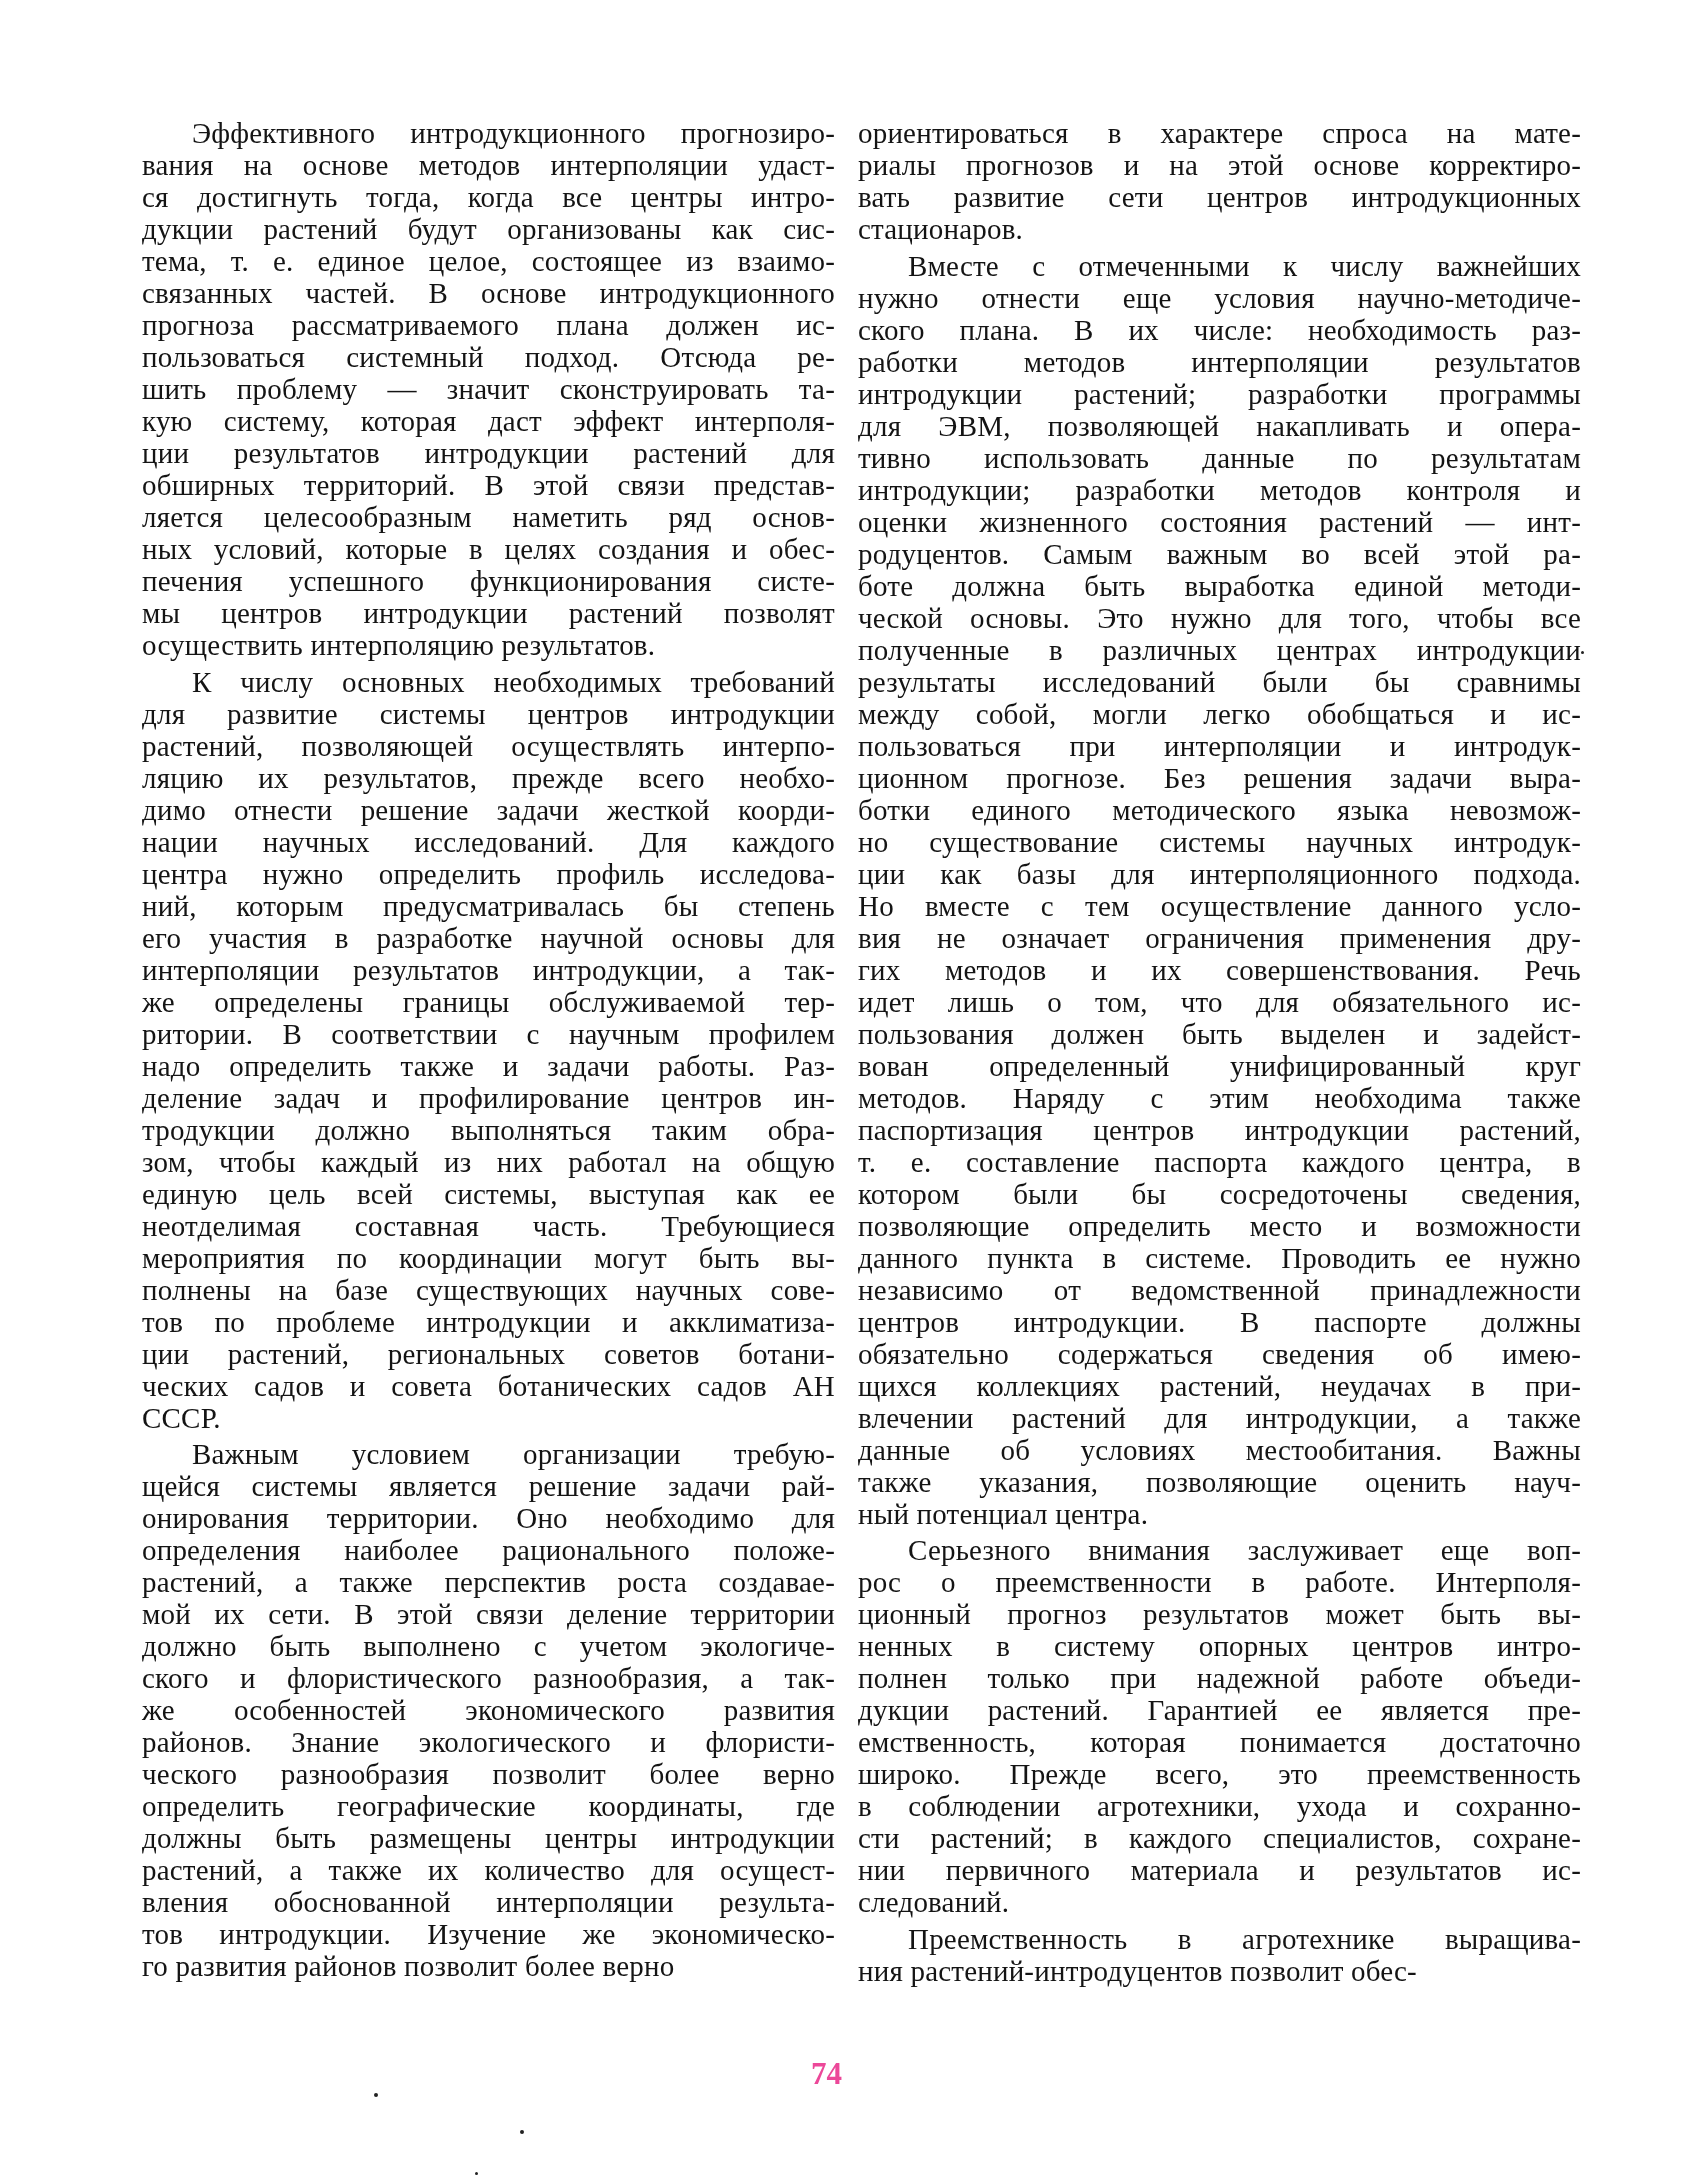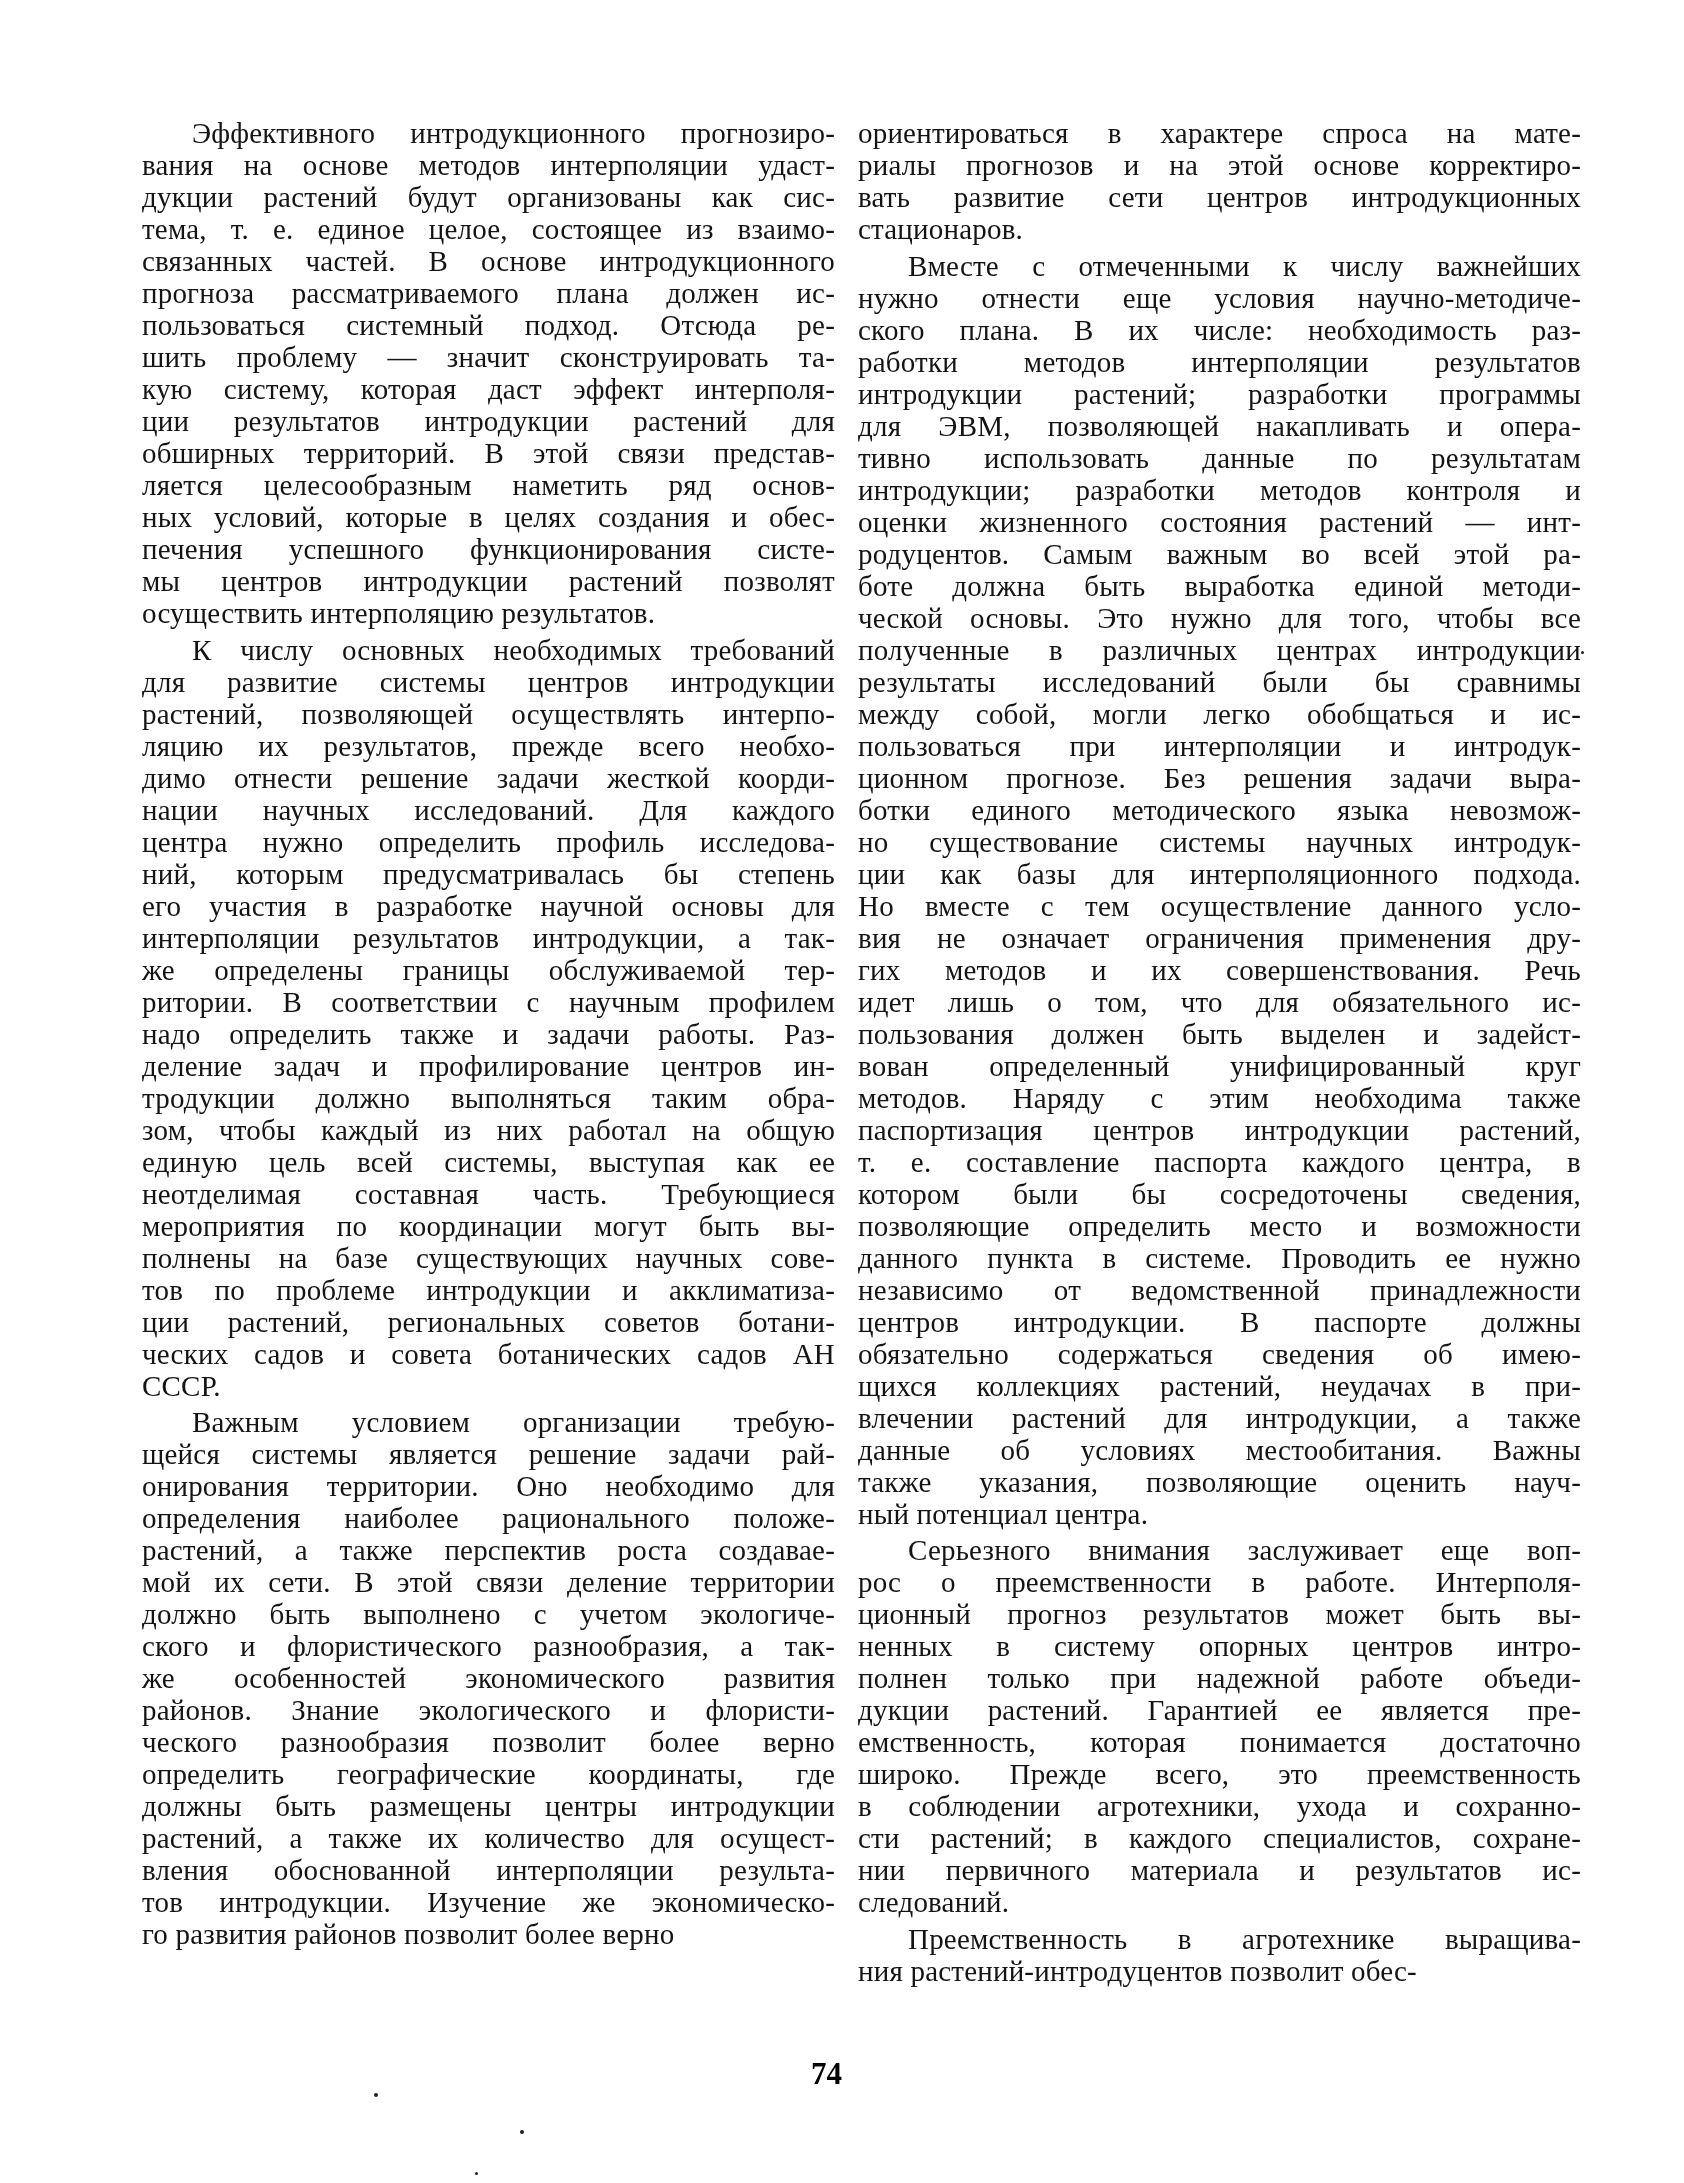--- a/index.html
+++ b/index.html
@@ -53,39 +53,40 @@
       height: 4.7px;
     }
     .page-number {
       position: absolute;
       top: 2057px;
       left: 811px;
       font-family: "Liberation Serif", "DejaVu Serif", serif;
       font-weight: bold;
       font-size: 31px;
       line-height: 34px;
-      color: #000000;
+      color: #ec4899;
     }
     .speck {
       position: absolute;
       width: 3.9px;
       height: 3.9px;
       border-radius: 50%;
       background: #222;
     }
   </style>
 </head>
 <body>
 
 <div class="page">
 
   <div class="column col-left">
     <div id="lp0">
         <span class="line indent">Эффективного интродукционного прогнозиро-</span>
         <span class="line">вания на основе методов интерполяции удаст-</span>
+        <span class="line">ся достигнуть тогда, когда все центры интро-</span>
         <span class="line">дукции растений будут организованы как сис-</span>
         <span class="line">тема, т. е. единое целое, состоящее из взаимо-</span>
         <span class="line">связанных частей. В основе интродукционного</span>
         <span class="line">прогноза рассматриваемого плана должен ис-</span>
         <span class="line">пользоваться системный подход. Отсюда ре-</span>
         <span class="line">шить проблему — значит сконструировать та-</span>
         <span class="line">кую систему, которая даст эффект интерполя-</span>
         <span class="line">ции результатов интродукции растений для</span>
         <span class="line">обширных территорий. В этой связи представ-</span>
         <span class="line">ляется целесообразным наметить ряд основ-</span>

